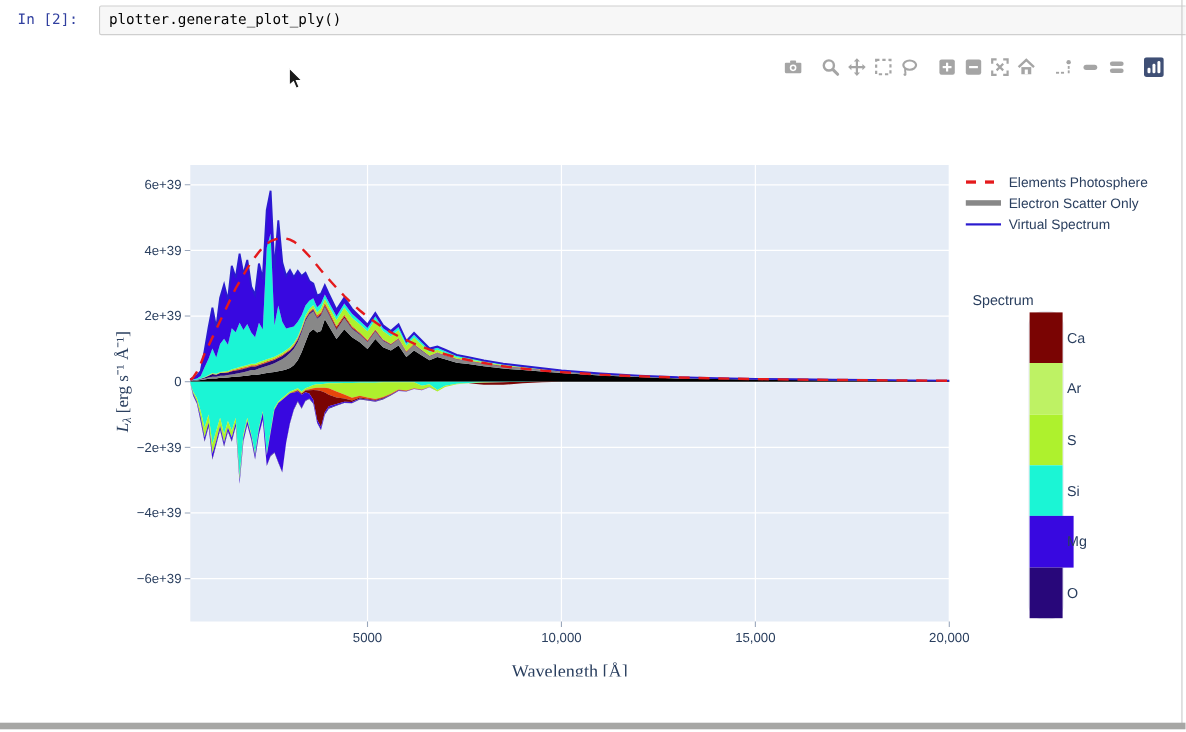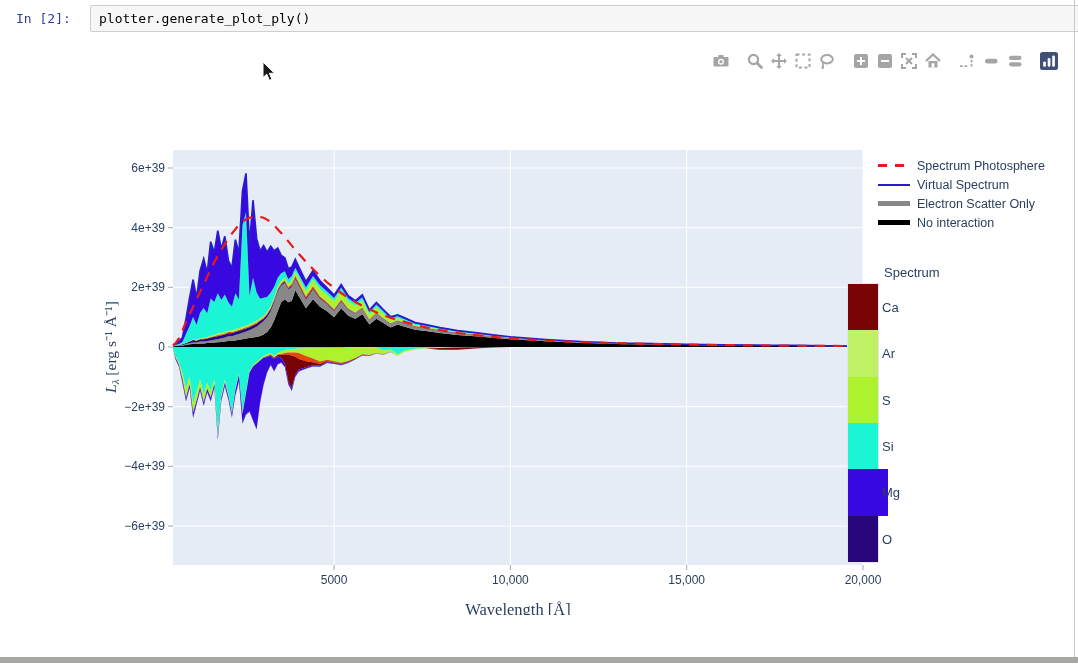--- a/index.html
+++ b/index.html
@@ -19,22 +19,22 @@
   .mb-icon svg{display:block;}
   
   .plot-svg{position:absolute;left:100px;top:130px;}
   
   .legend{position:absolute;left:878px;top:156px;}
   .legend-item{display:flex;align-items:center;height:19px;}
   .legend-marker{width:32px;margin-right:7px;flex:none;}
   .legend-label{font-size:12.5px;color:#2a3f5f;white-space:nowrap;}
   
   .cbar-title{position:absolute;left:884px;top:265px;font-size:13px;color:#2a3f5f;}
-  .cbar{position:absolute;left:848px;top:284px;width:30px;height:278px;display:flex;flex-direction:column;
-        outline:1px solid #e3e6ef;}
+  .cbar{position:absolute;left:936px;top:284px;width:30px;height:278px;display:flex;flex-direction:column;
+        outline:1px solid #e3e6ef;border-radius:12px;}
   .cbar-seg{position:relative;flex:1;}
   .cbar-label{position:absolute;left:34px;top:50%;transform:translateY(-50%);
               font-size:13px;color:#2a3f5f;}
   
   .right-border{position:absolute;left:1074px;top:0;width:1px;height:660px;background:#c9c9c9;}
   .bottom-bar{position:absolute;left:0;top:657px;width:1078px;height:6px;background:#a7a7a5;}
   
   .cursor{position:absolute;left:262px;top:62px;pointer-events:none;}
 </style>
 </head>
@@ -192,33 +192,29 @@
         <line x1="763.0" x2="763.0" y1="435" y2="440" stroke="#9aa7bc"></line>
         <text x="763.0" y="454" text-anchor="middle" font-size="12" fill="#2a3f5f" font-family="Liberation Sans, sans-serif">20,000</text>
       </g>
       <text x="418" y="485" text-anchor="middle" font-size="16.5" fill="#2a3f5f" font-family="Liberation Serif, serif">Wavelength [Å]</text>
       <text x="16" y="217" text-anchor="middle" font-size="15.5" fill="#2a3f5f" font-family="Liberation Serif, serif" transform="rotate(-90 16 217)"><tspan font-style="italic">L</tspan><tspan dy="3" font-size="11" font-style="italic">λ</tspan><tspan dy="-3"> [erg s⁻¹ Å⁻¹]</tspan></text>
     </svg>
 
   <div class="legend" id="legend">
       <div class="legend-item">
         <div class="legend-marker" style="height: 3px; background: repeating-linear-gradient(90deg, rgb(228, 26, 28) 0px, rgb(228, 26, 28) 9px, transparent 9px, transparent 17px);"></div>
-        <span class="legend-label">Spectrum Photosphere</span>
+        <span class="legend-label">Elements Photosphere</span>
+      </div>
+      <div class="legend-item">
+        <div class="legend-marker" style="height: 5px; background: rgb(136, 136, 136);"></div>
+        <span class="legend-label">Electron Scatter Only</span>
       </div>
       <div class="legend-item">
         <div class="legend-marker" style="height: 2px; background: rgb(42, 27, 207);"></div>
         <span class="legend-label">Virtual Spectrum</span>
-      </div>
-      <div class="legend-item">
-        <div class="legend-marker" style="height: 5px; background: rgb(136, 136, 136);"></div>
-        <span class="legend-label">Electron Scatter Only</span>
-      </div>
-      <div class="legend-item">
-        <div class="legend-marker" style="height: 5px; background: rgb(0, 0, 0);"></div>
-        <span class="legend-label">No interaction</span>
       </div>
     </div>
 
   <div class="cbar-title">Spectrum</div>
   <div class="cbar" id="cbar">
       <div class="cbar-seg" style="background: rgb(122, 4, 3);">
         <span class="cbar-label">Ca</span>
       </div>
       <div class="cbar-seg" style="background: #bef264;">
         <span class="cbar-label">Ar</span>

